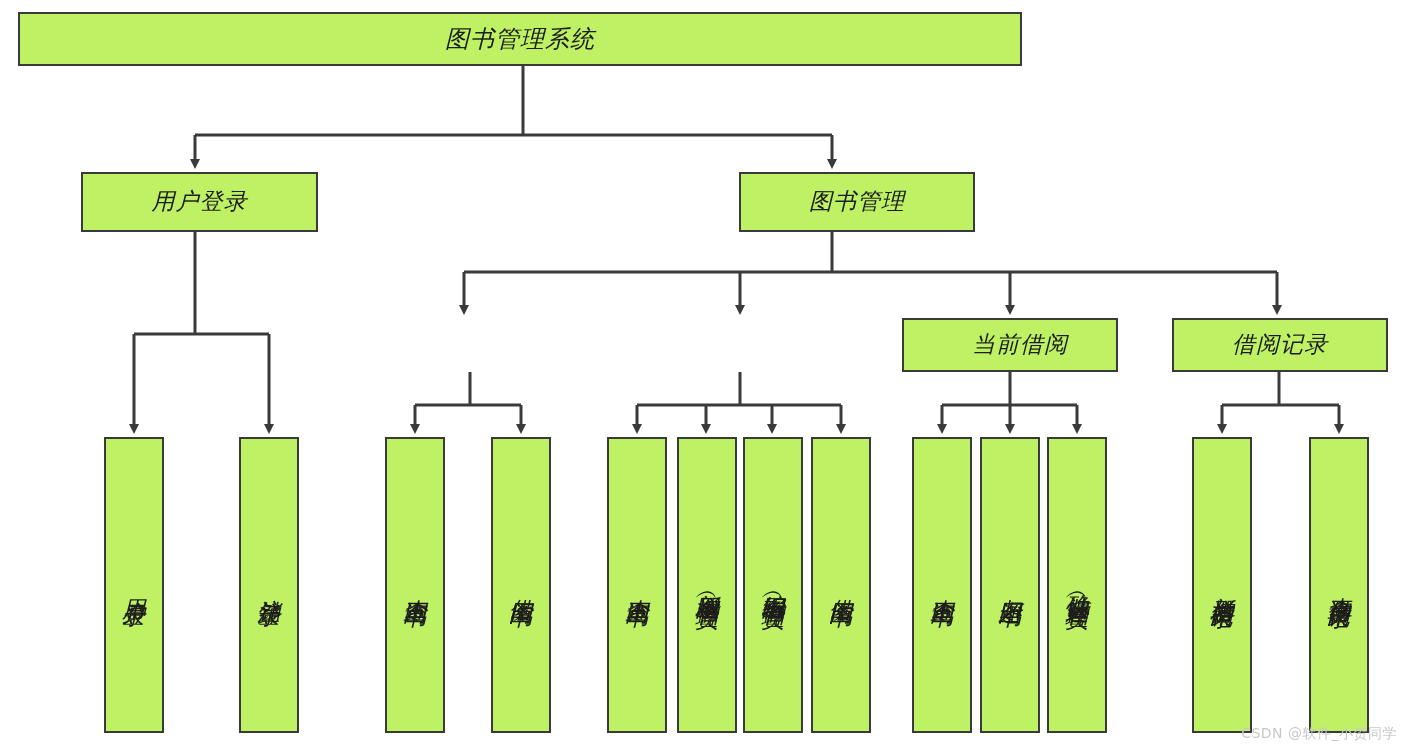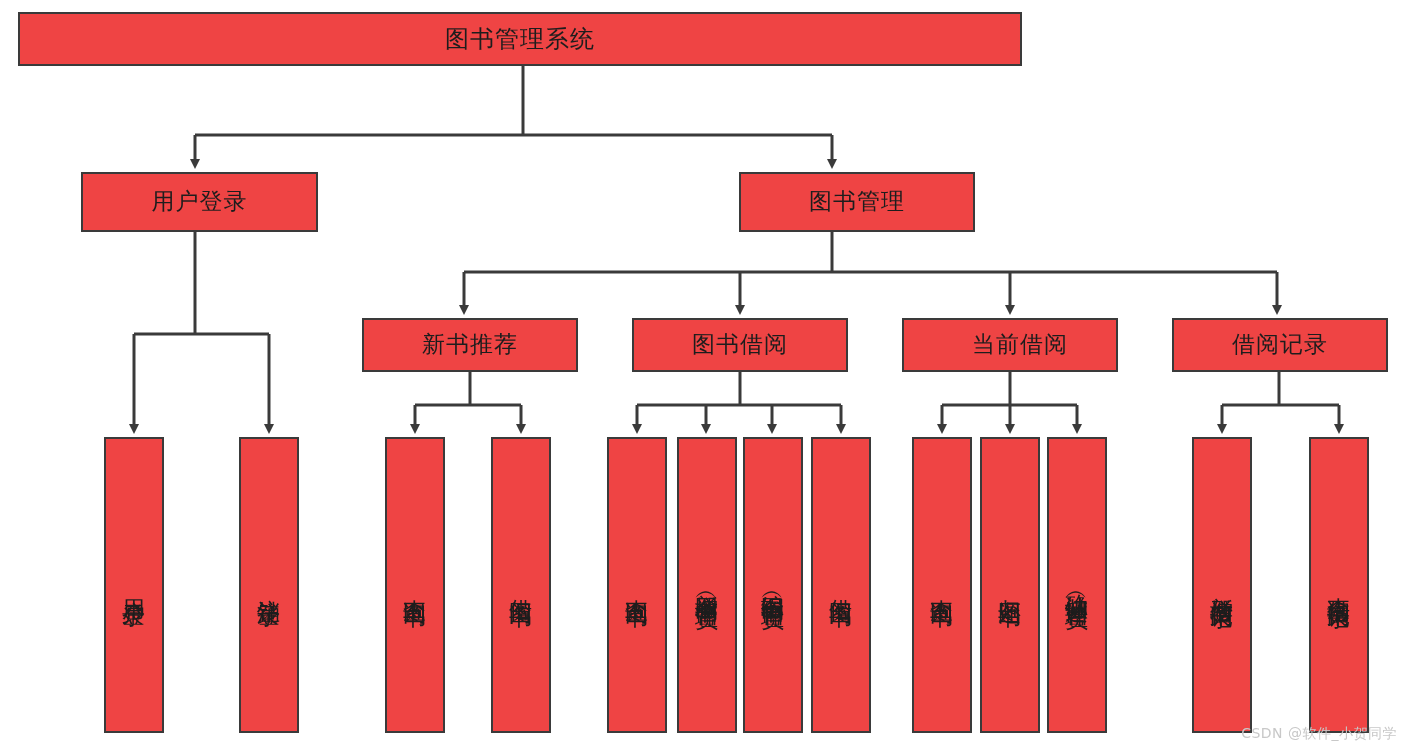--- a/index.html
+++ b/index.html
@@ -22,26 +22,27 @@
     position: absolute;
     left: 0;
     top: 0;
     width: 1405px;
     height: 747px;
     pointer-events: none;
   }
   .node {
     position: absolute;
     box-sizing: border-box;
-    background: #ef4444;
+    background: #bef264;
     border: 2px solid #3a3a3a;
     display: flex;
     align-items: center;
     justify-content: center;
     color: #1d1d1d;
+    font-style: italic;
   }
   .node-horizontal {
     font-size: 23px;
     letter-spacing: 1px;
     line-height: 1.1;
   }
   .node-root {
     font-size: 24px;
   }
   .node-leaf {
@@ -129,27 +130,21 @@
   </div>
 
   <div class="node node-horizontal" style="left:81px; top:172px; width:237px; height:60px;">
     <span>用户登录</span>
   </div>
 
   <div class="node node-horizontal" style="left:712px; top:172px; width:236px; height:60px;margin-left:27px;">
     <span>图书管理</span>
   </div>
 
-  <div class="node node-horizontal" style="left:362px; top:318px; width:216px; height:54px;">
-    <span>新书推荐</span>
-  </div>
-
-  <div class="node node-horizontal" style="left:632px; top:318px; width:216px; height:54px;">
-    <span>图书借阅</span>
-  </div>
+
 
   <div class="node node-horizontal" style="left:902px; top:318px; width:216px; height:54px;padding-left:20px;">
     <span>当前借阅</span>
   </div>
 
   <div class="node node-horizontal" style="left:1172px; top:318px; width:216px; height:54px;justify-content:center;">
     <span>借阅记录</span>
   </div>
 
   <div class="node node-leaf" style="left:104px; top:437px; width:60px; height:296px;">

